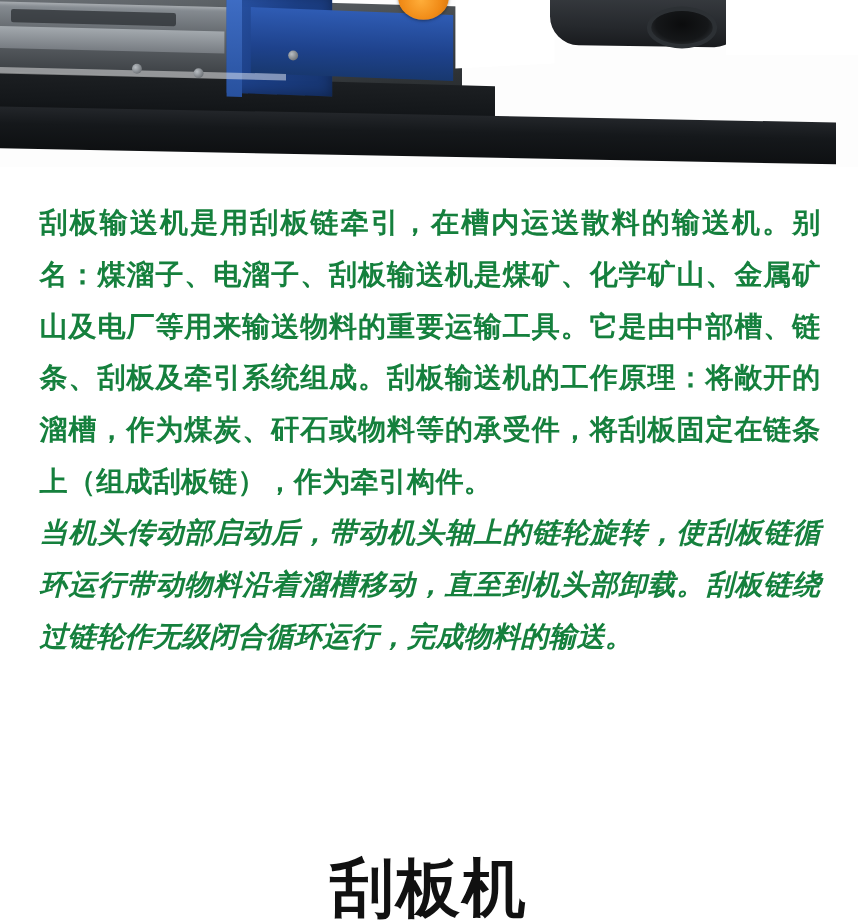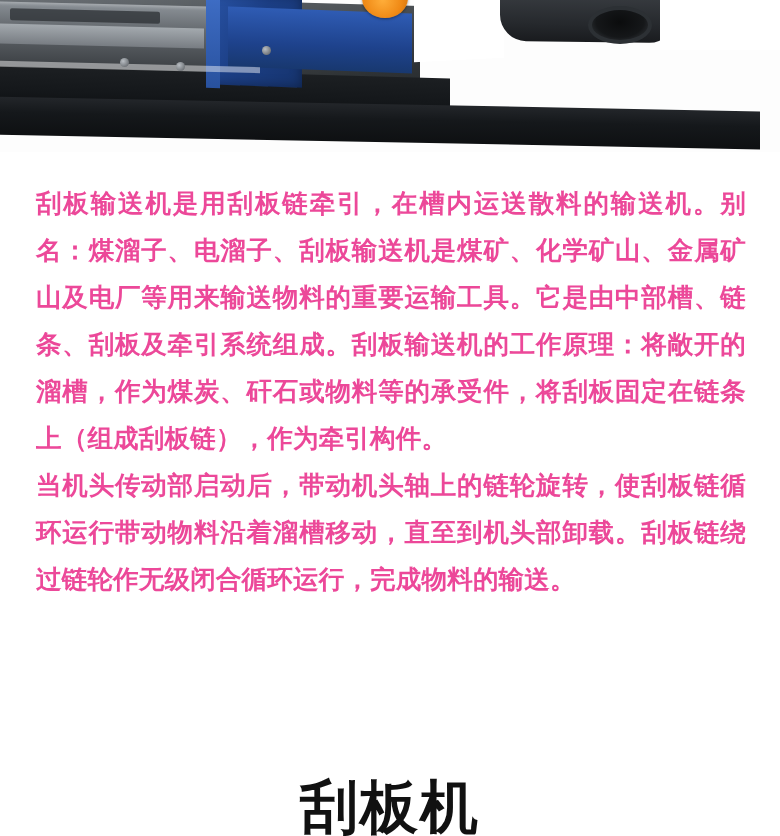--- a/index.html
+++ b/index.html
@@ -197,28 +197,29 @@
     top: 152px;
     width: 780px;
     padding: 28px 34px 0 36px;
     box-sizing: border-box;
   }
   .para {
     font-family: "DejaVu Sans", "Liberation Sans", sans-serif;
     font-weight: bold;
     font-size: 25.5px;
     line-height: 47px;
-    color: #ec4899;
+    color: #15803d;
     letter-spacing: 0.2px;
     text-align: justify;
     text-justify: inter-character;
     margin: 0;
   }
   .para + .para {
     margin-top: 0px;
+    font-style: italic;
   }
 
   
   .big-title {
     position: absolute;
     left: 0;
     top: 776px;
     width: 780px;
     text-align: center;
     font-family: "DejaVu Sans", "Liberation Sans", sans-serif;

